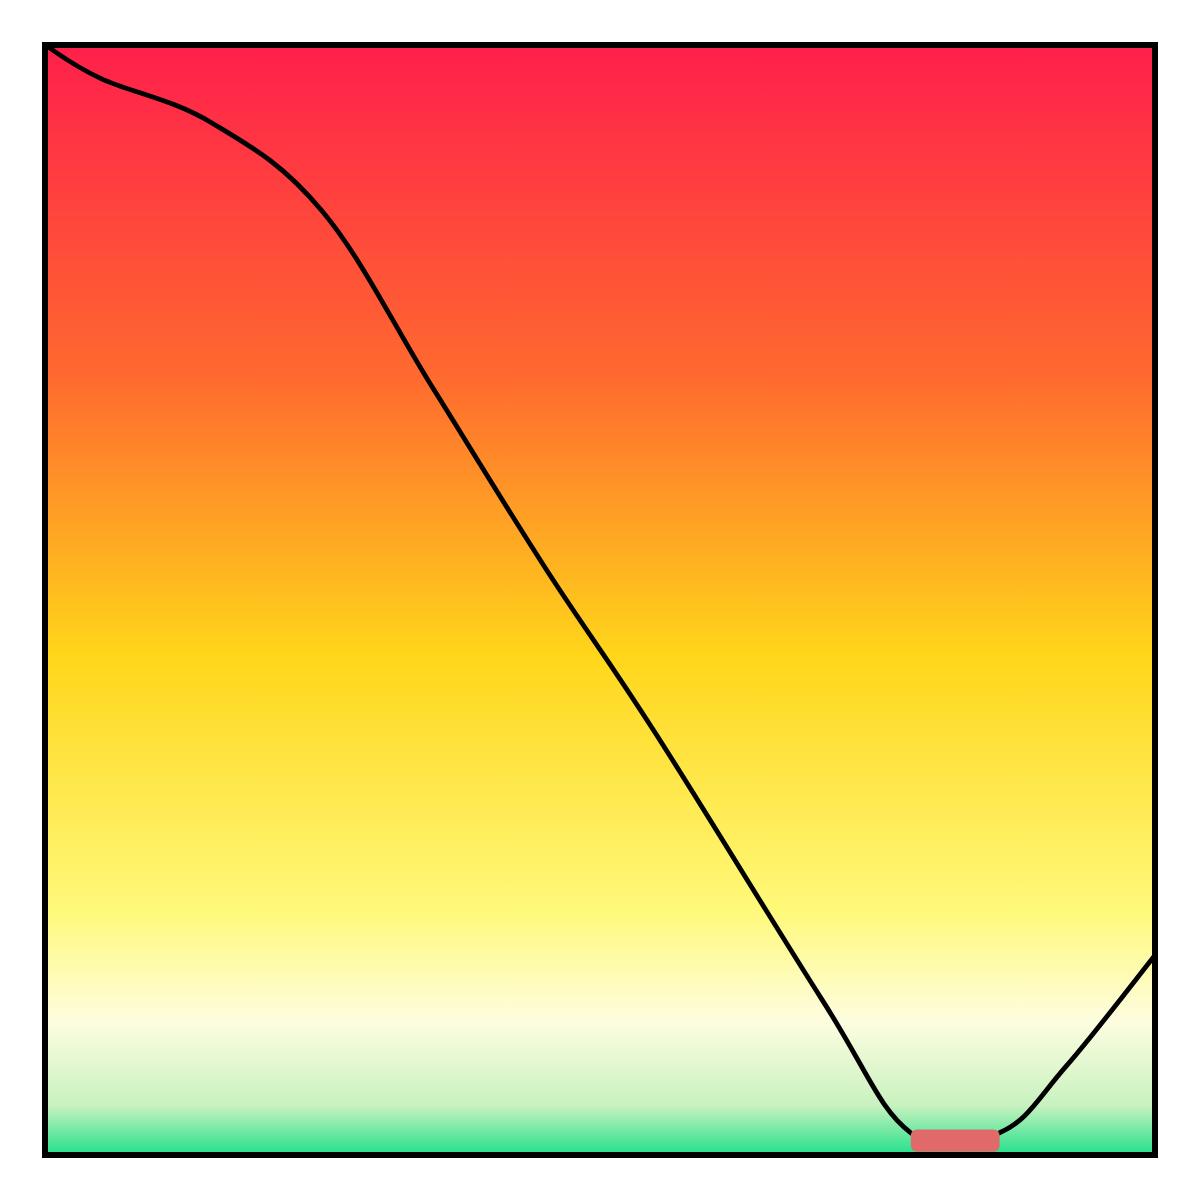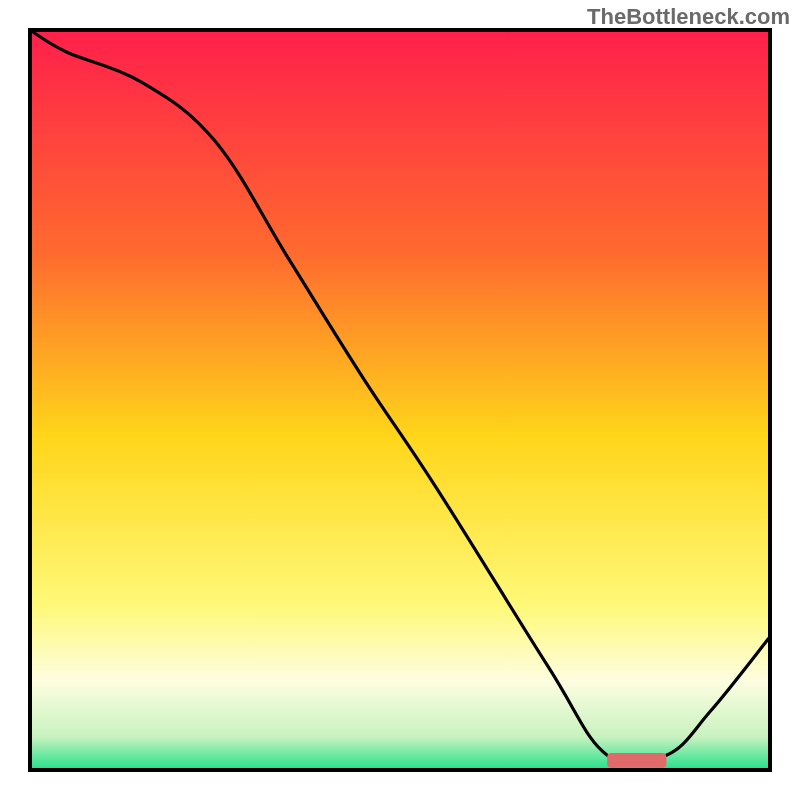--- a/index.html
+++ b/index.html
@@ -24,21 +24,20 @@
     color: #6a6a6a;
   }
   svg {
     display: block;
   }
 </style>
 </head>
 <body>
 <div class="wrap">
 
-<div class="watermark">TheBottleneck.com</div>
 
 <svg id="chart-svg" width="800" height="800" viewBox="0 0 800 800">
   <defs>
     <linearGradient id="bg-grad" x1="0" y1="0" x2="0" y2="1">
           <stop offset="0.00%" stop-color="#ff1f4b"></stop>
           <stop offset="30.00%" stop-color="#ff6a2f"></stop>
           <stop offset="55.00%" stop-color="#ffd61a"></stop>
           <stop offset="78.00%" stop-color="#fff97a"></stop>
           <stop offset="88.00%" stop-color="#fdfde0"></stop>
           <stop offset="95.50%" stop-color="#c9f2c0"></stop>

